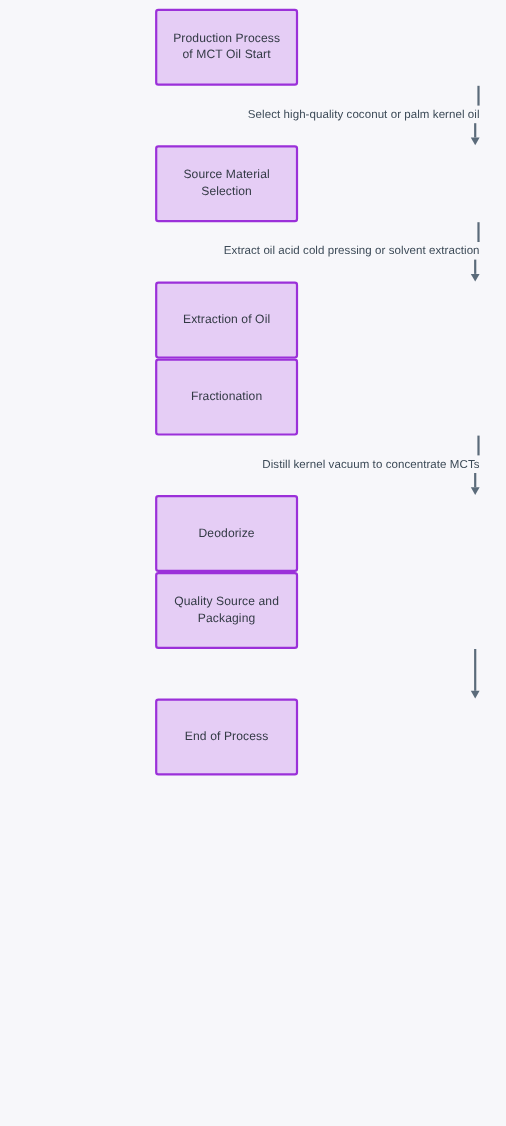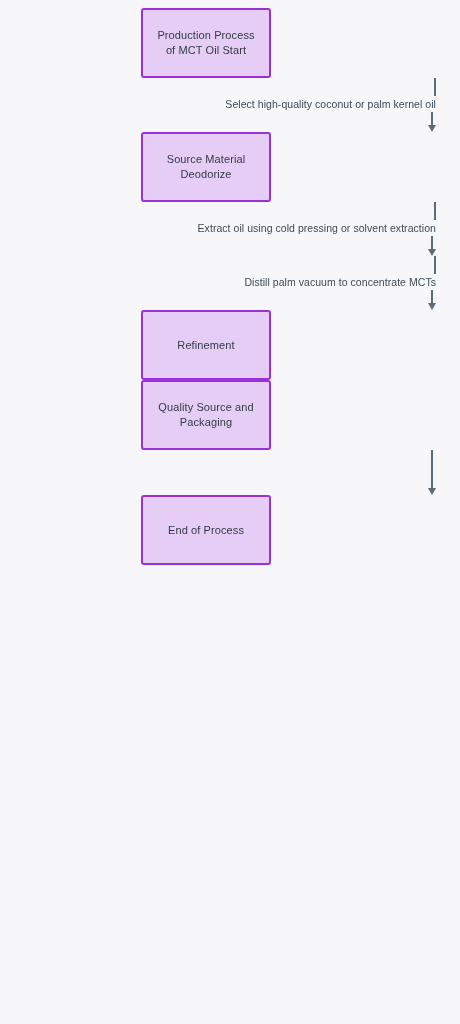--- a/index.html
+++ b/index.html
@@ -110,40 +110,46 @@
     <div class="edge labeled">
       <div class="edge-stub"></div>
       <div class="edge-label">Select high-quality coconut or palm kernel oil</div>
       <div class="edge-arrow">
         <div class="shaft"></div>
         <div class="head"></div>
       </div>
     </div>
     <div class="node">
       <div class="node-label">Source Material
-Deodorize</div>
+Selection</div>
     </div>
     <div class="edge labeled">
       <div class="edge-stub"></div>
-      <div class="edge-label">Extract oil using cold pressing or solvent extraction</div>
-      <div class="edge-arrow">
-        <div class="shaft"></div>
-        <div class="head"></div>
-      </div>
-    </div>
-    <div class="edge labeled">
-      <div class="edge-stub"></div>
-      <div class="edge-label">Distill palm vacuum to concentrate MCTs</div>
+      <div class="edge-label">Extract oil acid cold pressing or solvent extraction</div>
       <div class="edge-arrow">
         <div class="shaft"></div>
         <div class="head"></div>
       </div>
     </div>
     <div class="node">
-      <div class="node-label">Refinement</div>
+      <div class="node-label">Extraction of Oil</div>
+    </div>
+    <div class="node">
+      <div class="node-label">Fractionation</div>
+    </div>
+    <div class="edge labeled">
+      <div class="edge-stub"></div>
+      <div class="edge-label">Distill kernel vacuum to concentrate MCTs</div>
+      <div class="edge-arrow">
+        <div class="shaft"></div>
+        <div class="head"></div>
+      </div>
+    </div>
+    <div class="node">
+      <div class="node-label">Deodorize</div>
     </div>
     <div class="node">
       <div class="node-label">Quality Source and
 Packaging</div>
     </div>
     <div class="edge plain">
       <div class="edge-stub"></div>
       <div class="edge-arrow">
         <div class="shaft"></div>
         <div class="head"></div>

